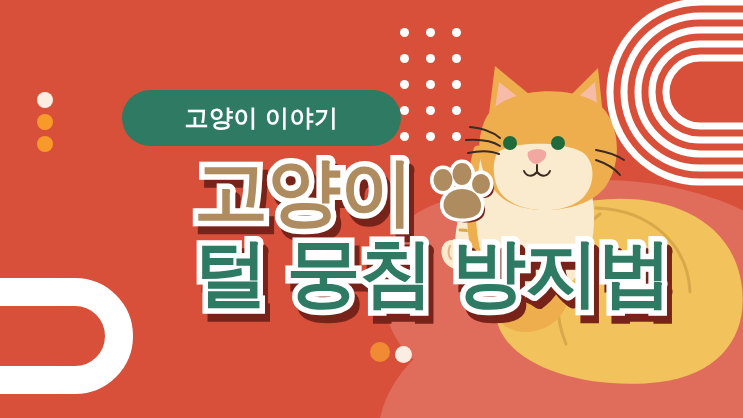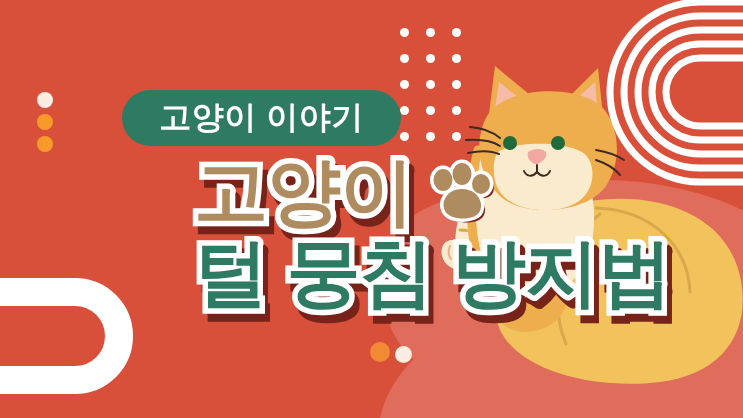--- a/index.html
+++ b/index.html
@@ -25,21 +25,21 @@
   .dot-grid i{display:block;width:9px;height:9px;border-radius:50%;background:#fff;}
 
   
   .badge{
     position:absolute;left:122px;top:90px;
     width:279px;height:56px;border-radius:28px;
     background:#2E7A62;
     display:flex;align-items:center;justify-content:center;
   }
   .badge-text{
-    color:#fff;font-size:32px;font-weight:700;letter-spacing:.5px;
+    color:#fff;font-size:24px;font-weight:700;letter-spacing:.5px;
     white-space:nowrap;
   }
 
   
   .headline{position:absolute;left:150px;top:146px;width:470px;}
   .hl-row{display:flex;align-items:center;gap:14px;height:92px;}
   .hl-row.r2{height:94px;margin-top:-12px;}
 
   .hl-text{
     font-size:74px;

